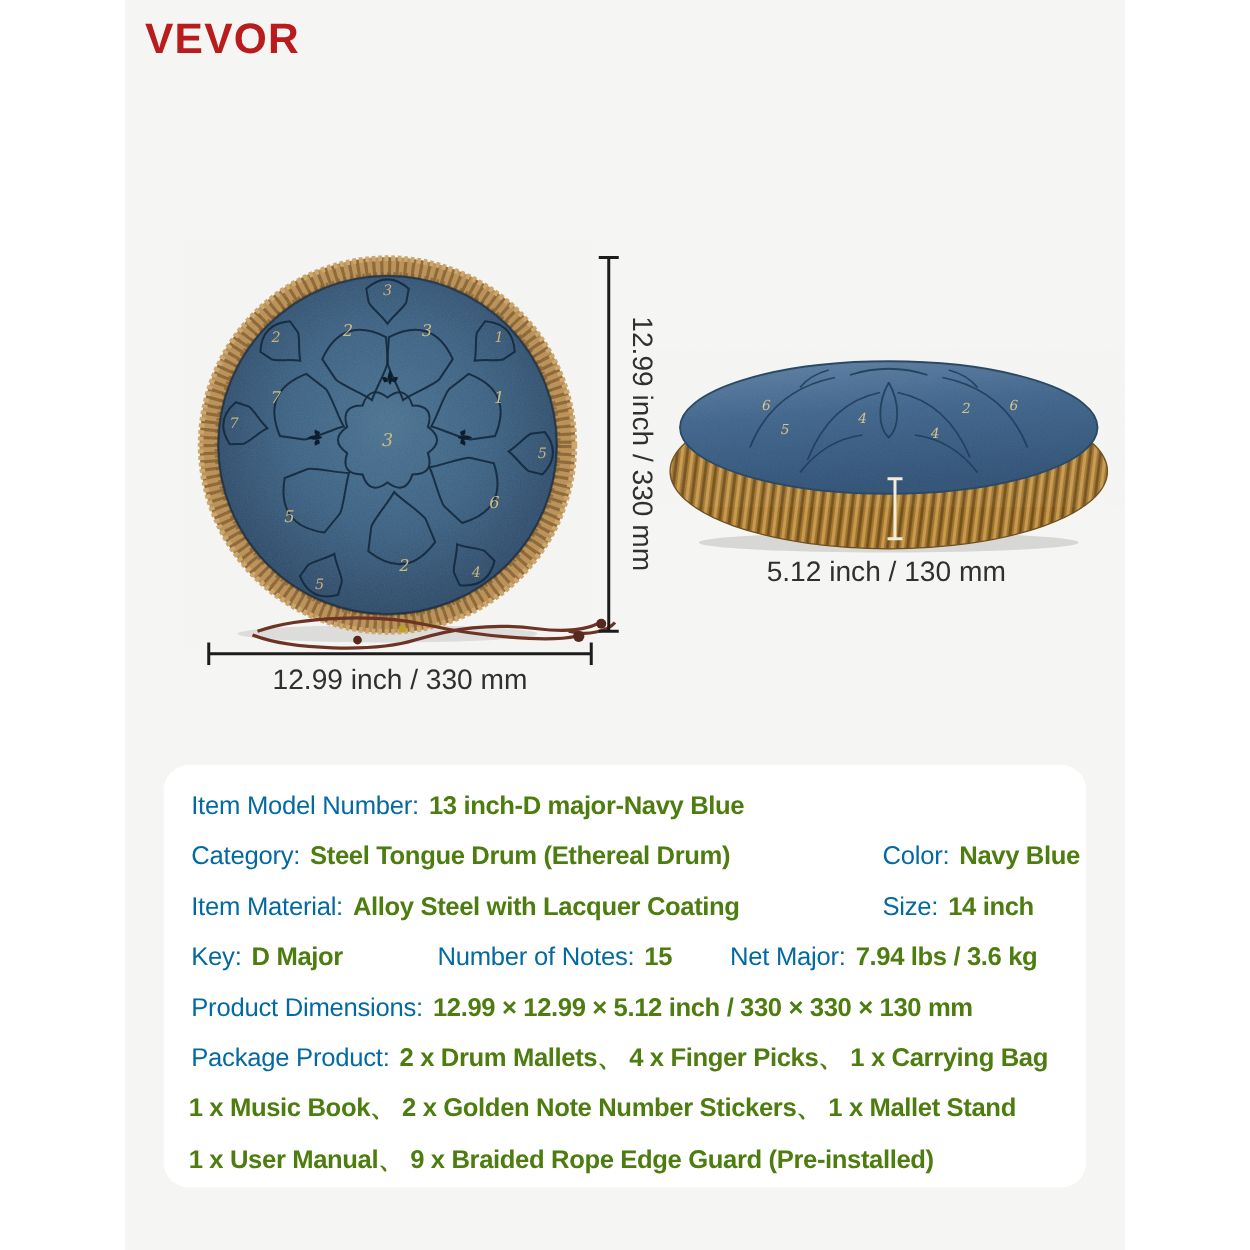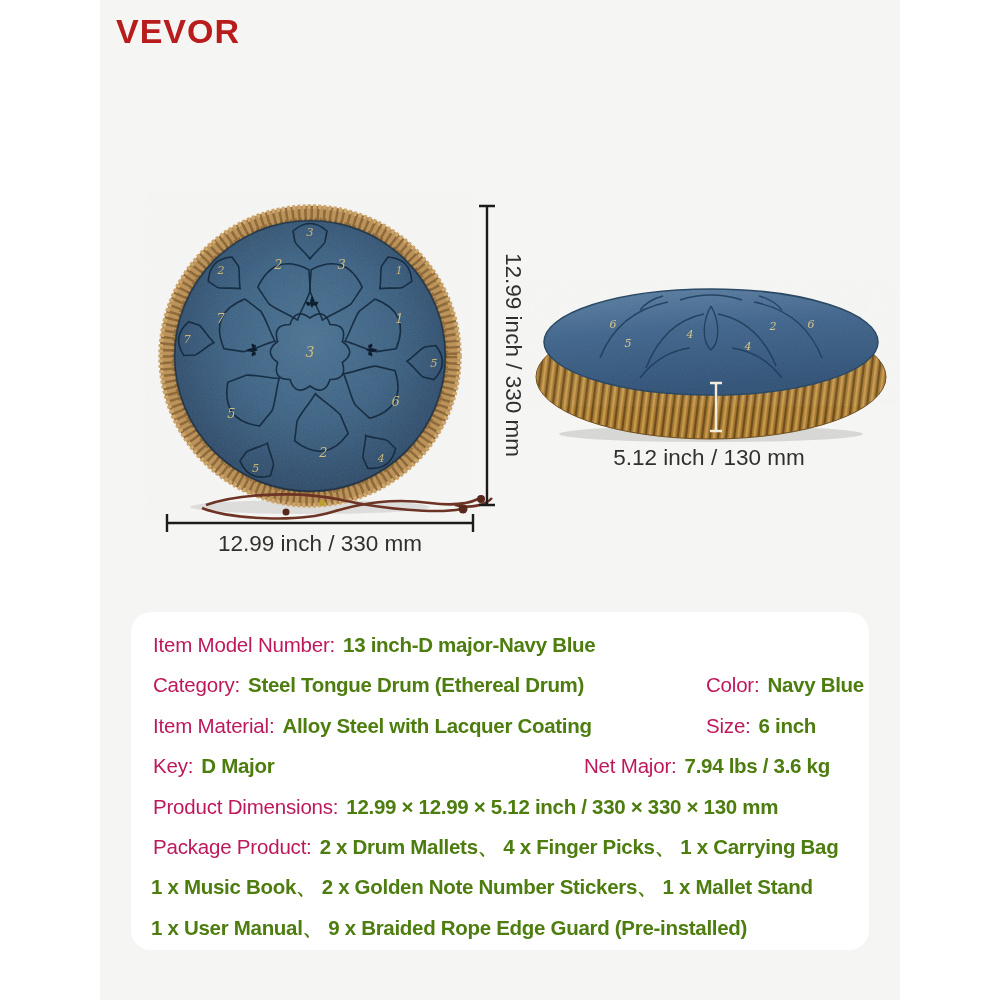--- a/index.html
+++ b/index.html
@@ -23,21 +23,21 @@
   .dim-line{stroke:#1c1c1c;stroke-width:2.4;fill:none;}
   .dim-line-light{stroke:#f2ecda;stroke-width:2.4;fill:none;}
   .dim-text{font-family:"Liberation Sans",sans-serif;font-size:22.5px;fill:#303030;text-anchor:middle;}
 
   
   #spec-panel{position:absolute;left:31px;top:612px;width:738px;height:338px;
               background:#ffffff;border-radius:20px;}
   .srow{position:relative;height:40.4px;}
   .srow.first{margin-top:13px;}
   .pair{position:absolute;top:0;line-height:40.4px;white-space:nowrap;font-size:20.5px;}
-  .lab{color:#be185d;letter-spacing:-0.2px;}
+  .lab{color:#0369a1;letter-spacing:-0.2px;}
   .val{color:#4d7c0f;font-weight:700;margin-left:8px;letter-spacing:-0.3px;}
   .val.nolab{margin-left:0;}
 </style>
 </head>
 <body>
 
 <div id="canvas">
   <div id="photo-bg">
 
     <div id="brand-logo">VEVOR</div>
@@ -181,26 +181,29 @@
         </span>
         <span class="pair" style="left:22px">
           <span class="lab">Category:</span><span class="val">Steel Tongue Drum (Ethereal Drum)</span>
         </span>
       </div>
       <div class="srow">
         <span class="pair" style="left:22px">
           <span class="lab">Item Material:</span><span class="val">Alloy Steel with Lacquer Coating</span>
         </span>
         <span class="pair" style="left:575px">
-          <span class="lab">Size:</span><span class="val">6 inch</span>
+          <span class="lab">Size:</span><span class="val">14 inch</span>
         </span>
       </div>
       <div class="srow">
         <span class="pair" style="left:22px">
           <span class="lab">Key:</span><span class="val">D Major</span>
+        </span>
+        <span class="pair" style="left:219px">
+          <span class="lab">Number of Notes:</span><span class="val">15</span>
         </span>
         <span class="pair" style="left:453px">
           <span class="lab">Net Major:</span><span class="val">7.94 lbs / 3.6 kg</span>
         </span>
       </div>
       <div class="srow">
         <span class="pair" style="left:22px">
           <span class="lab">Product Dimensions:</span><span class="val">12.99 × 12.99 × 5.12 inch / 330 × 330 × 130 mm</span>
         </span>
       </div>

